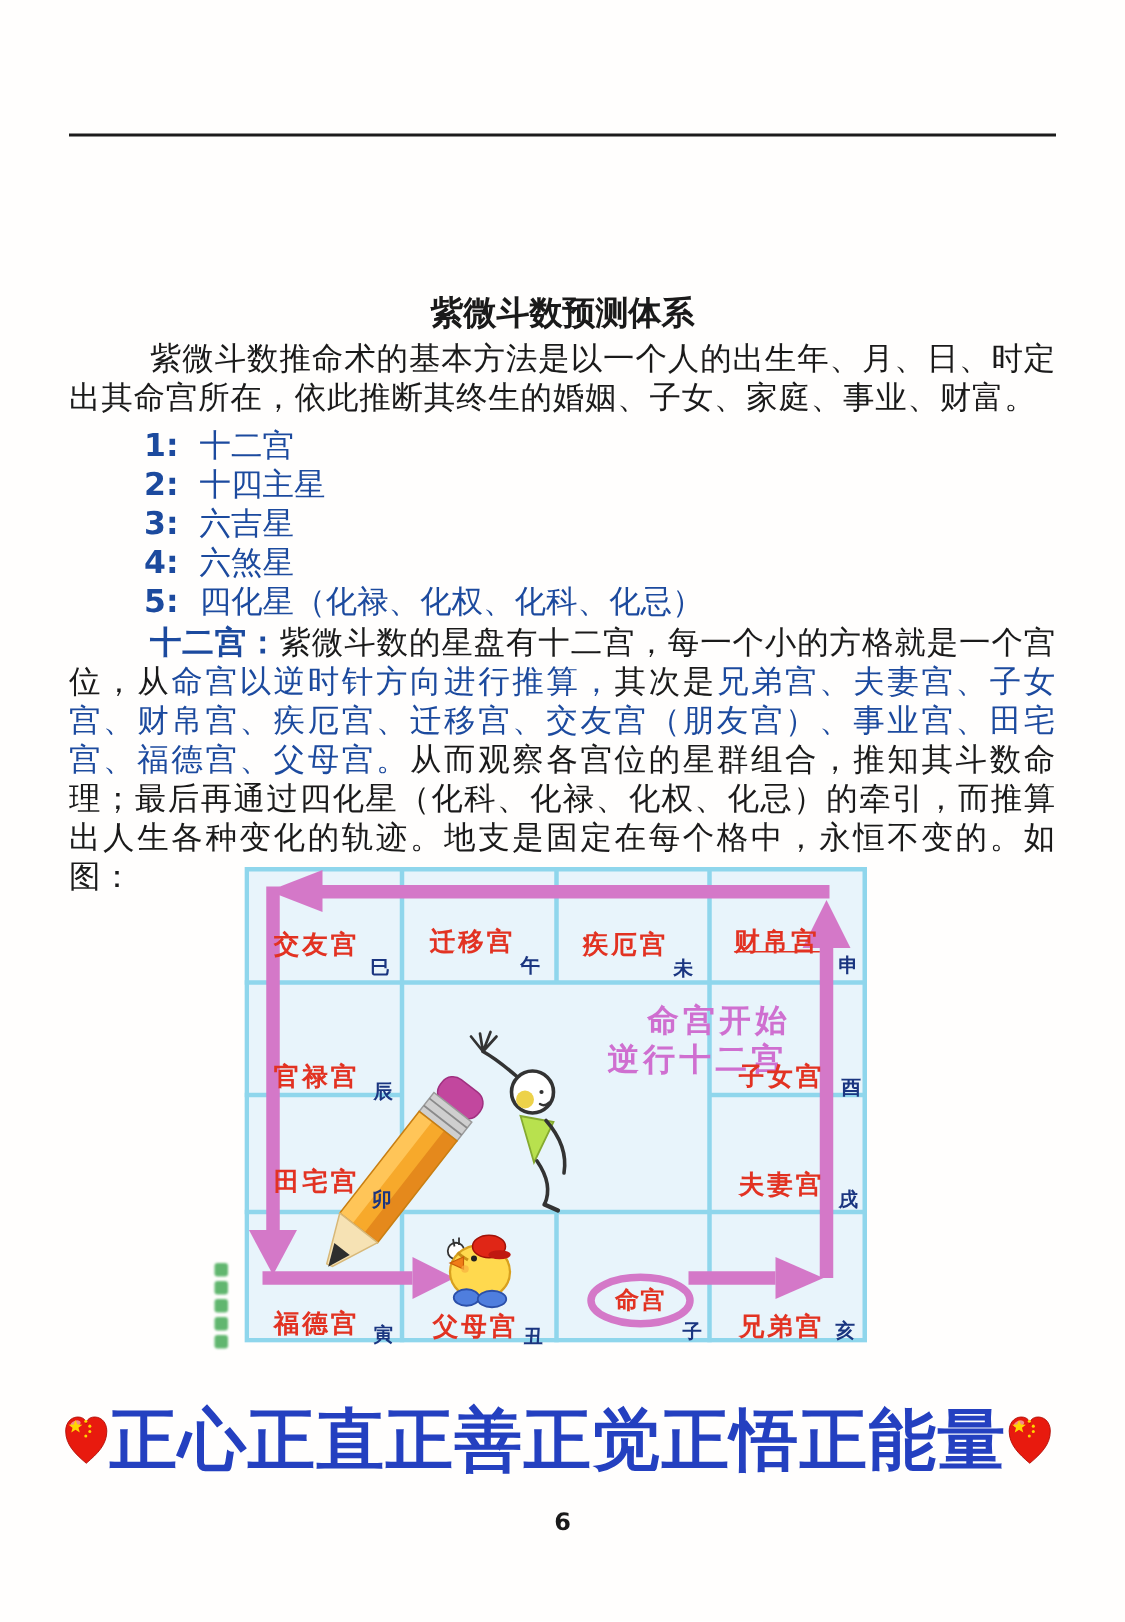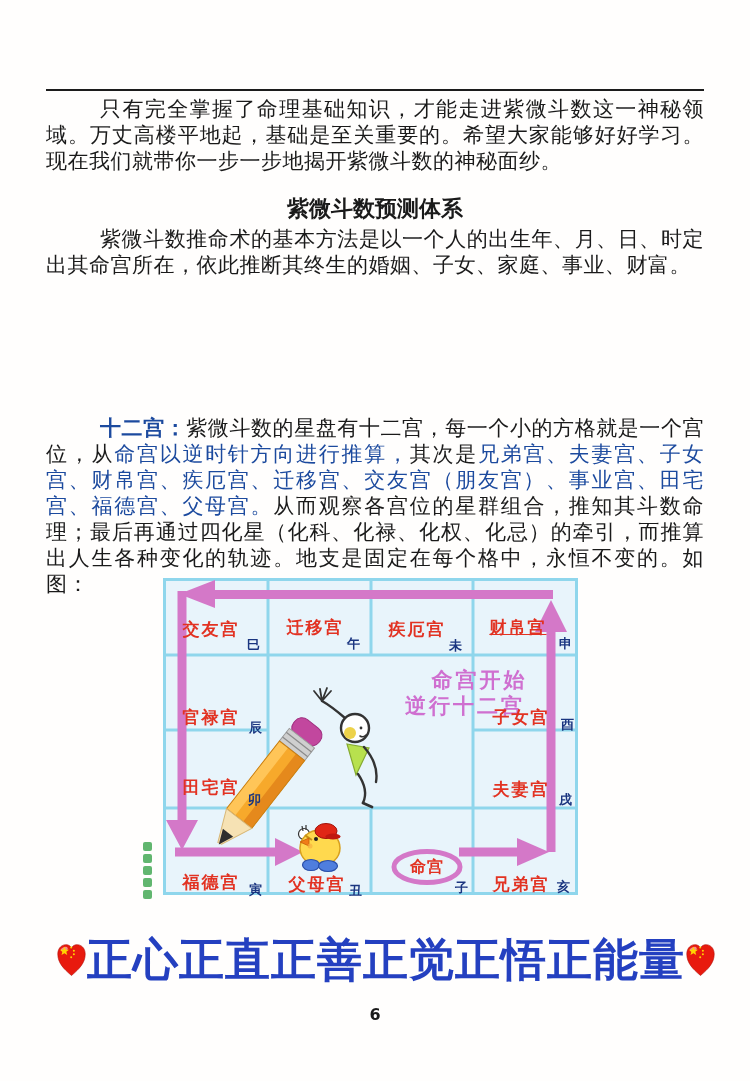--- a/index.html
+++ b/index.html
@@ -56,39 +56,45 @@
   .p-spouse{left:318px;top:200px;width:80px;text-align:center;} .b-xu{left:396px;top:213px;}
   .p-virtue{left:8px;top:293px;width:80px;}   .b-yin{left:86px;top:303px;}
   .p-parents{left:114px;top:295px;width:80px;} .b-chou{left:186px;top:304px;}
   .p-life{left:238px;top:279px;width:52px;font-size:16px;letter-spacing:1px;} .b-zi{left:292px;top:301px;}
   .p-siblings{left:318px;top:295px;width:80px;} .b-hai{left:394px;top:300px;}
 
   .watermark{position:absolute;left:-20px;top:264px;width:14px;display:flex;flex-direction:column;gap:3px;filter:blur(0.7px);opacity:.8;}
   .watermark i{display:block;width:9px;height:9px;border-radius:2px;background:#3aa54c;}
 
   
-  .banner{position:absolute;left:56px;top:922px;width:660px;height:76px;display:flex;align-items:center;justify-content:flex-end;}
+  .banner{position:absolute;left:42px;top:922px;width:660px;height:76px;display:flex;align-items:center;justify-content:flex-end;}
   .slogan{flex:1;text-align:center;font-size:45px;font-weight:bold;color:var(--banner-blue);
           font-family:"DejaVu Sans","Liberation Sans",sans-serif;letter-spacing:1px;white-space:nowrap;}
   .pageno{position:absolute;left:0;top:1005px;width:750px;text-align:center;font-size:16px;font-weight:bold;
           font-family:"DejaVu Sans","Liberation Sans",sans-serif;}
 </style>
 </head>
 <body>
 
 <div class="page">
 
   <div class="top-rule"></div>
 
-  <p class="textblock para indent" id="para1">只有完全掌握了命理基础知识，才能走进紫微斗数这一神秘领域。万丈高楼平地起，基础是至关重要的。希望大家能够好好学习。现在我们就带你一步一步地揭开紫微斗数的神秘面纱。</p>
 
   <h2 class="textblock" id="heading">紫微斗数预测体系</h2>
 
   <p class="textblock para indent" id="para2">紫微斗数推命术的基本方法是以一个人的出生年、月、日、时定出其命宫所在，依此推断其终生的婚姻、子女、家庭、事业、财富。</p>
 
+  <ol class="textblock" id="bluelist">
+    <li><span class="num">1:</span><span>十二宫</span></li>
+    <li><span class="num">2:</span><span>十四主星</span></li>
+    <li><span class="num">3:</span><span>六吉星</span></li>
+    <li><span class="num">4:</span><span>六煞星</span></li>
+    <li><span class="num">5:</span><span>四化星（化禄、化权、化科、化忌）</span></li>
+  </ol>
 
   <p class="textblock para indent" id="para3"><span class="seg-blue seg-bold">十二宫：</span><span class="seg-black">紫微斗数的星盘有十二宫，每一个小的方格就是一个宫位，从</span><span class="seg-blue">命宫以逆时针方向进行推算，</span><span class="seg-black">其次是</span><span class="seg-blue">兄弟宫、夫妻宫、子女宫、财帛宫、疾厄宫、迁移宫、交友宫（朋友宫）、事业宫、田宅宫、福德宫、父母宫。</span><span class="seg-black">从而观察各宫位的星群组合，推知其斗数命理；最后再通过四化星（化科、化禄、化权、化忌）的牵引，而推算出人生各种变化的轨迹。地支是固定在每个格中，永恒不变的。如图：</span></p>
 
   <div class="diagram">
 
     <svg class="layer" width="415" height="317" viewBox="0 0 415 317">
 
       <g stroke="#8fd6ec" stroke-width="3" fill="none">
         <rect x="1.5" y="1.5" width="412" height="314"></rect>
         <line x1="105" y1="0" x2="105" y2="317"></line>

